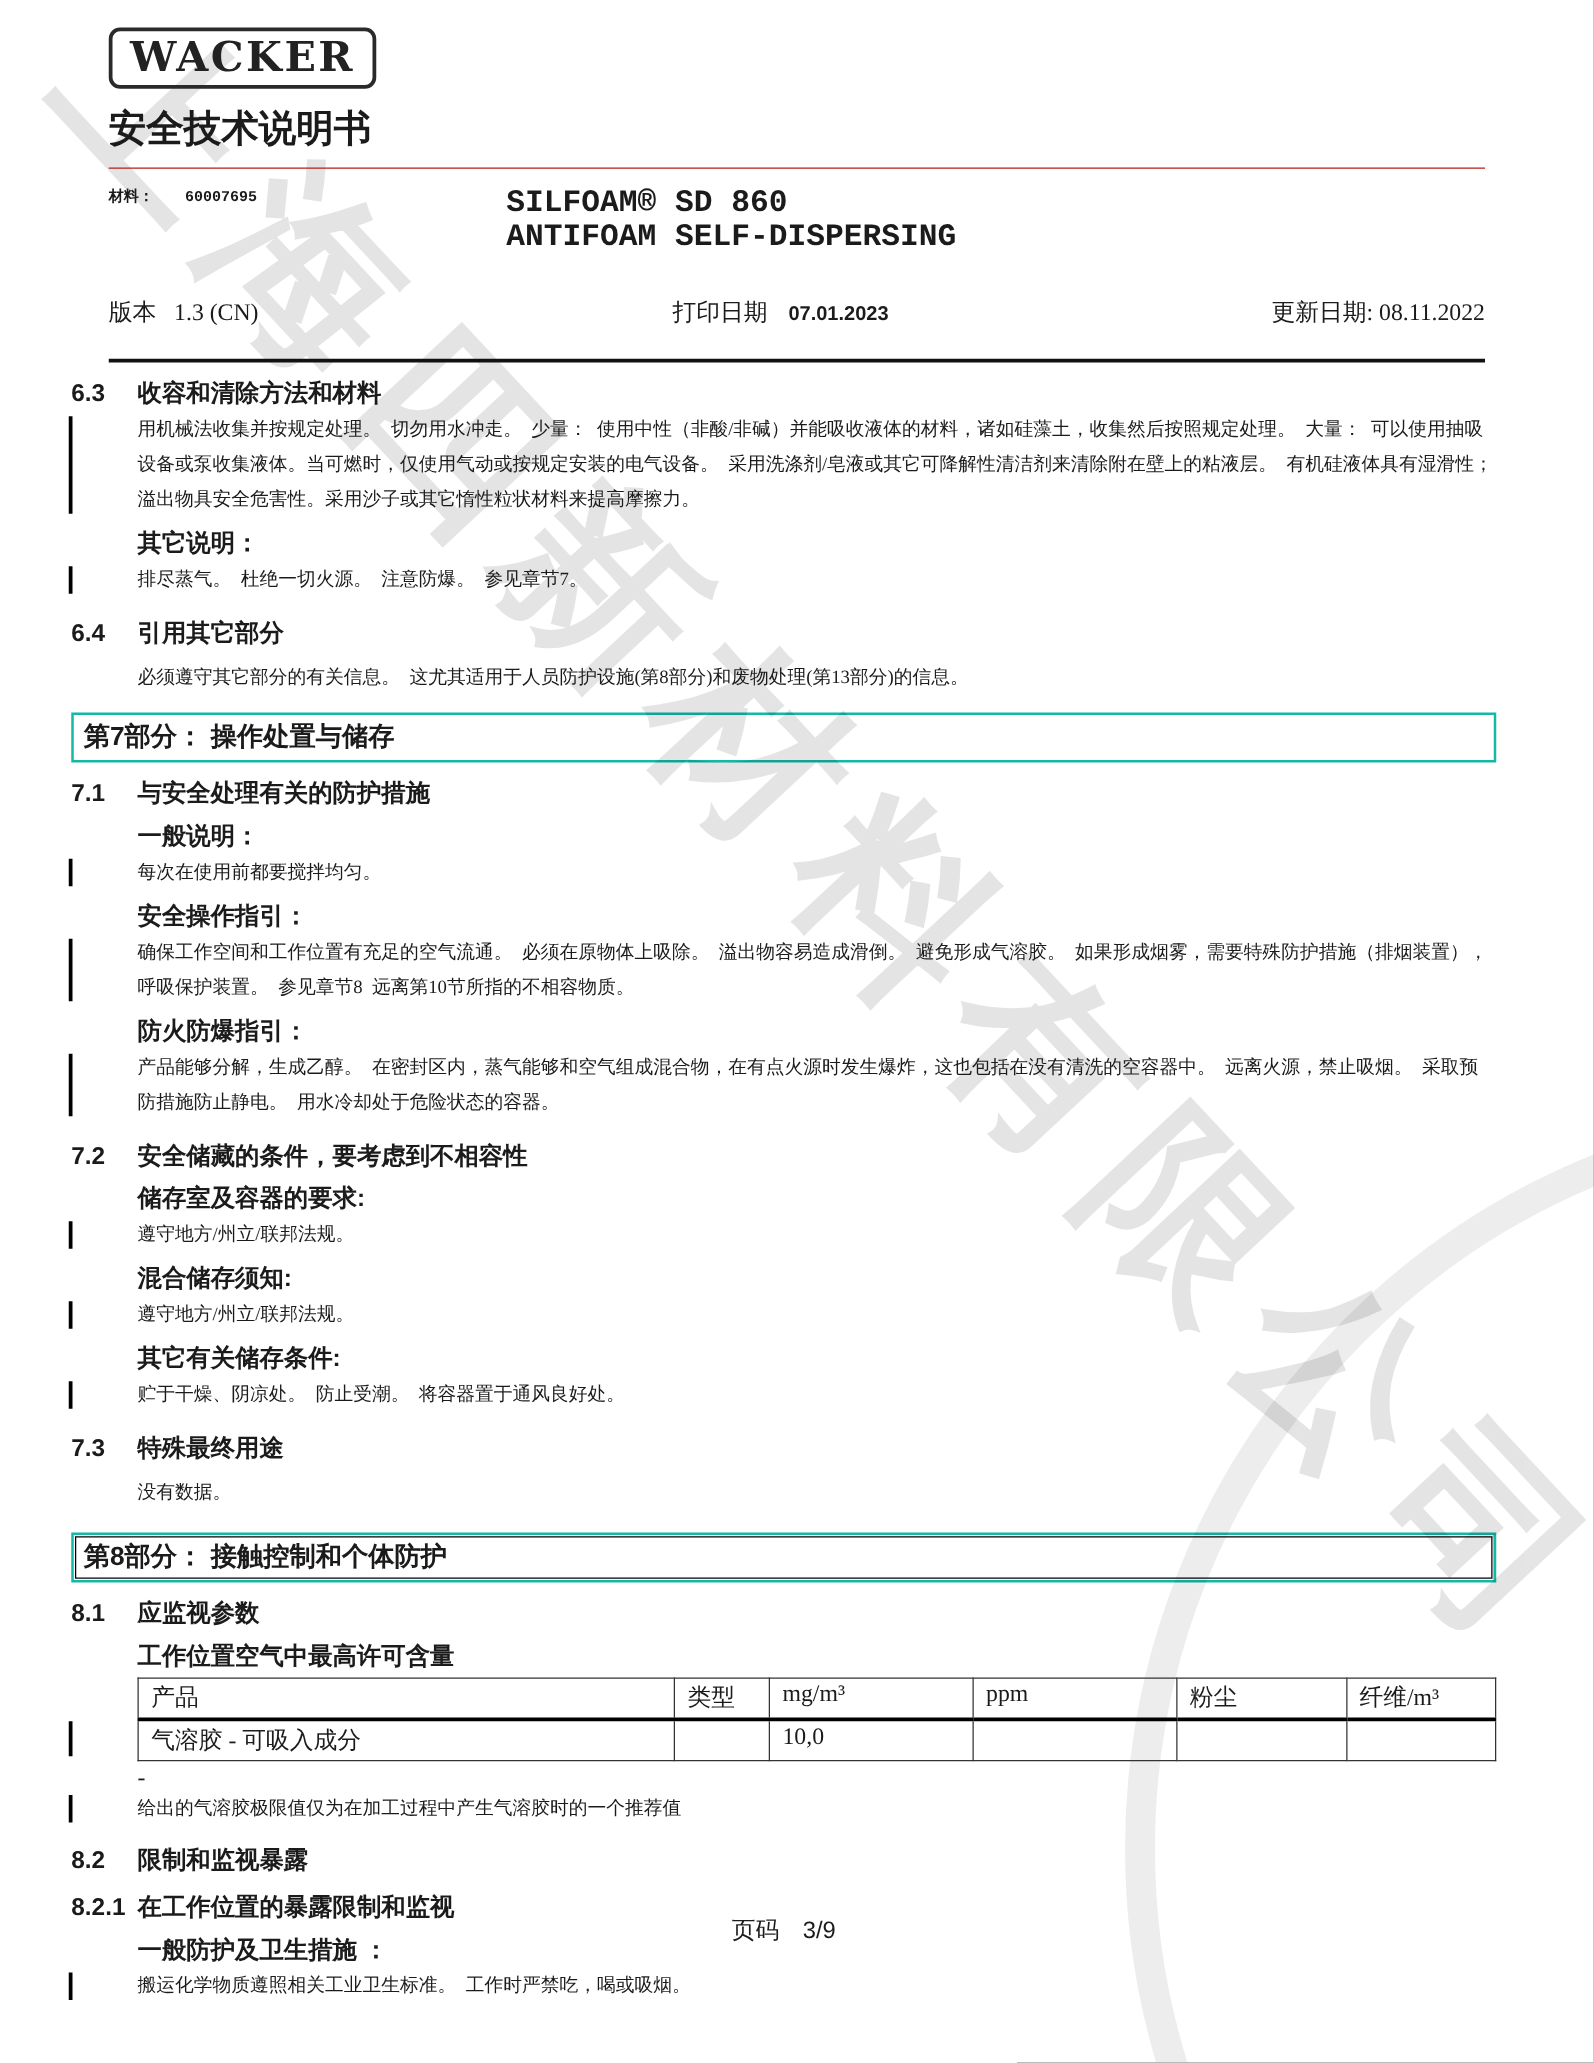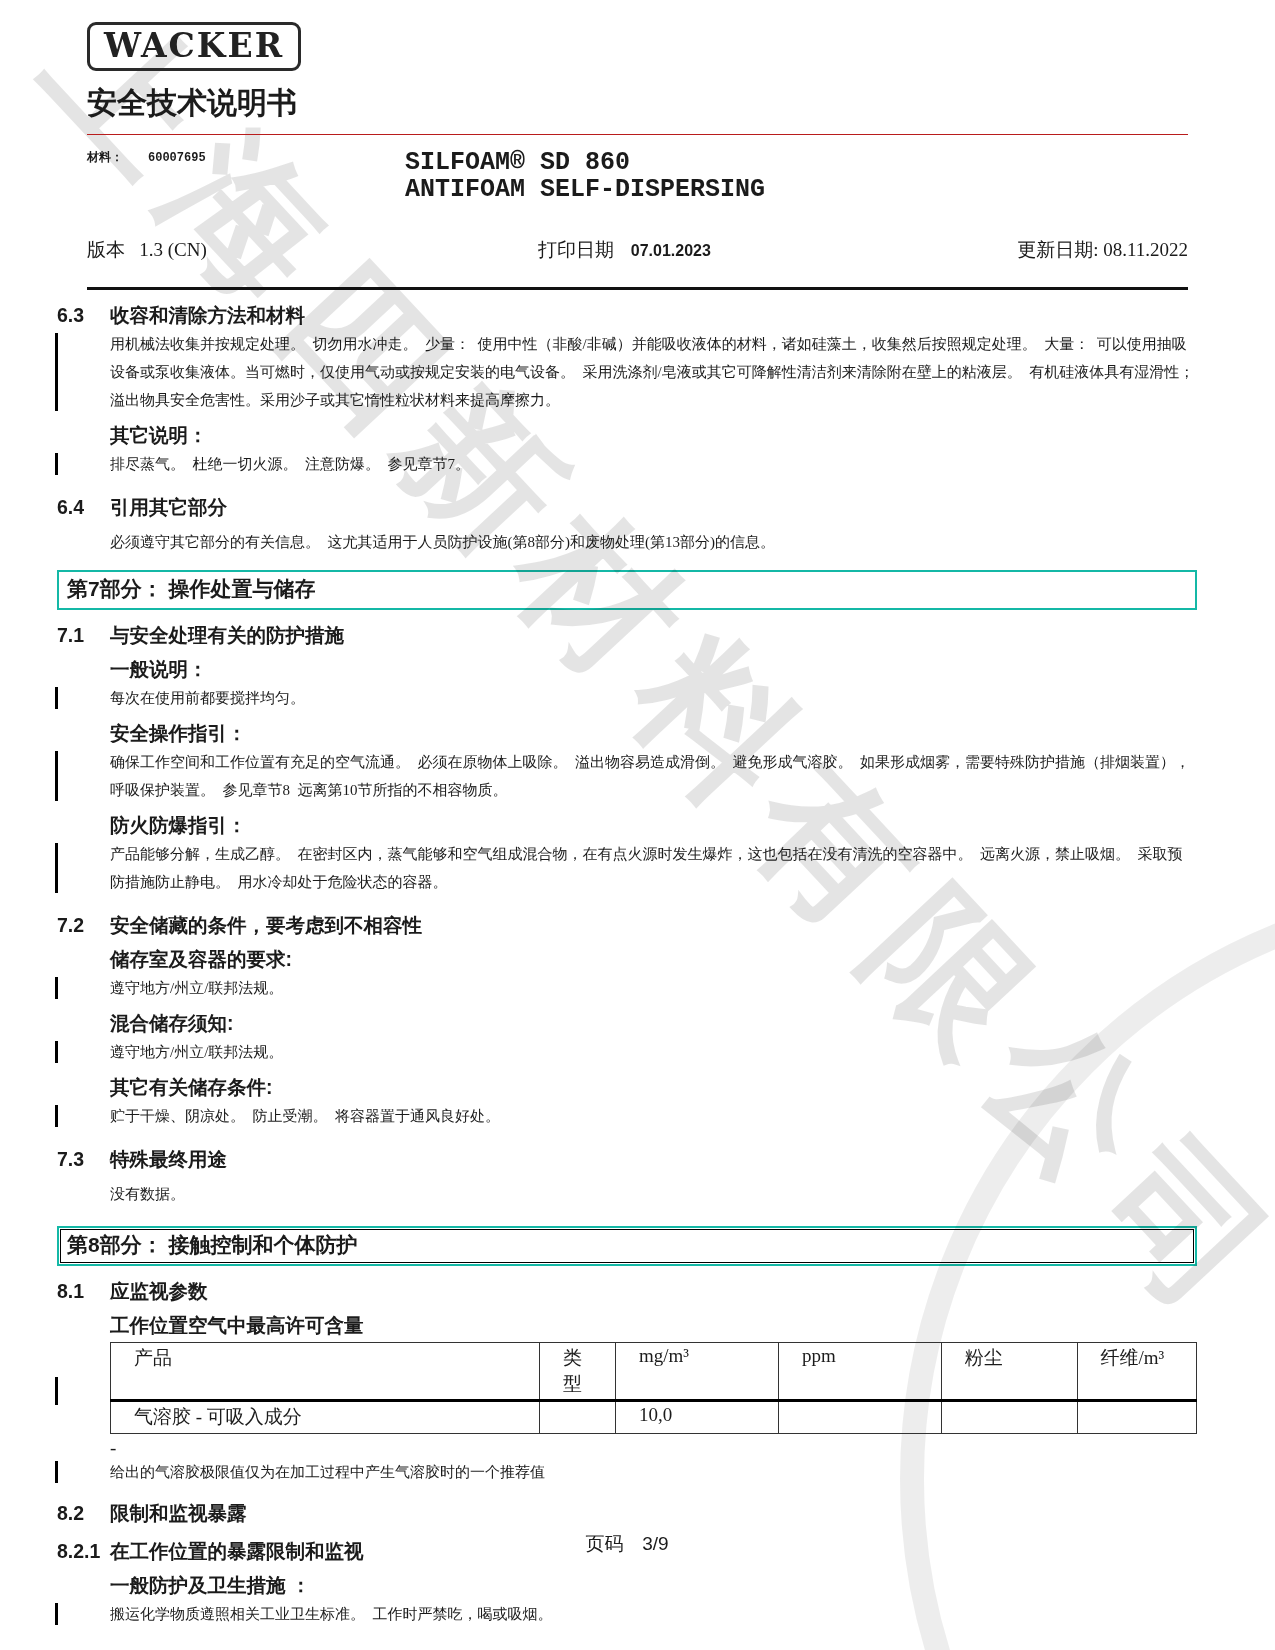--- a/index.html
+++ b/index.html
@@ -65,21 +65,21 @@
   }
   .sec-box{
     margin-top:14px; border:2px solid #14b8a6; padding:3px 8px 5px 8px;
     font-family:"Liberation Sans","DejaVu Sans",sans-serif; font-weight:bold; font-size:21px;
   }
   .sec-box.double{box-shadow:inset 0 0 0 1px #fff, inset 0 0 0 2px #000; margin-top:18px;}
   
   .table-wrap{position:relative; margin:4px 0 0 53px;}
   .limit-table{border-collapse:collapse; width:100%; font-size:19px;}
   .limit-table th,.limit-table td{
-    border:1px solid #333; padding:2px 23px; height:27px;
+    border:1px solid #333; padding:2px 10px; height:27px;
     font-weight:normal; text-align:left; vertical-align:top;margin-top:31px;
   }
   .limit-table thead th{border-bottom:3px solid #000;}
   .row-bar{position:absolute; left:-55px; top:35px; height:28px; width:3px; background:#000;}
   .dash-line{margin:4px 0 0 53px; font-size:19px; line-height:20px;}
   
   .footer{
     position:absolute; left:57px; width:1140px; top:1531px;
     text-align:center; font-size:19px;
   }

